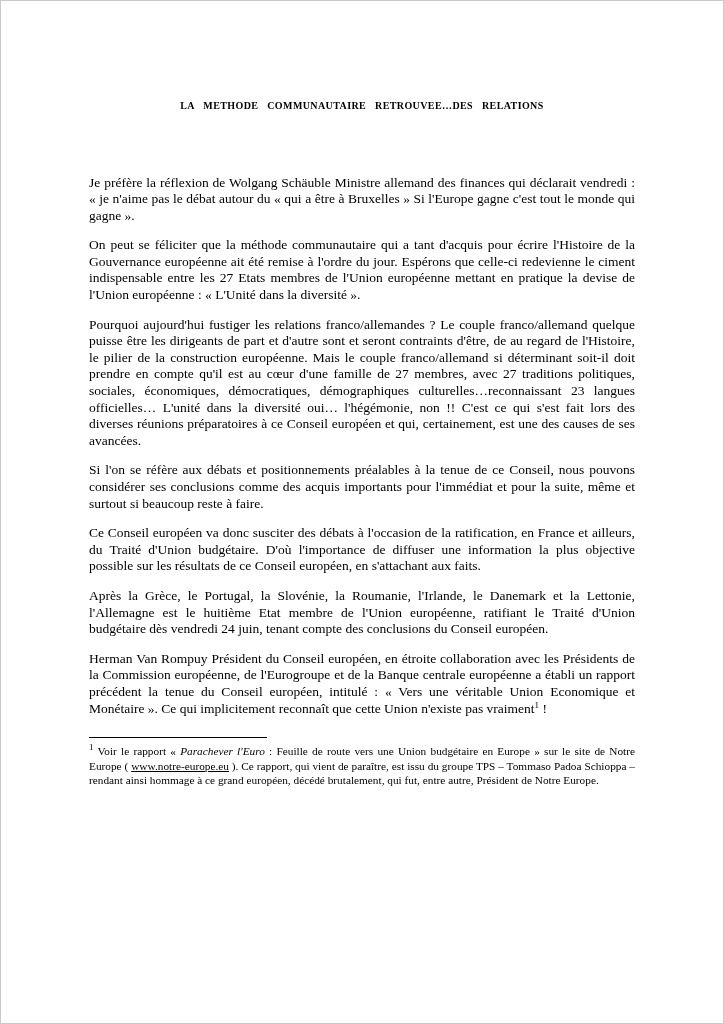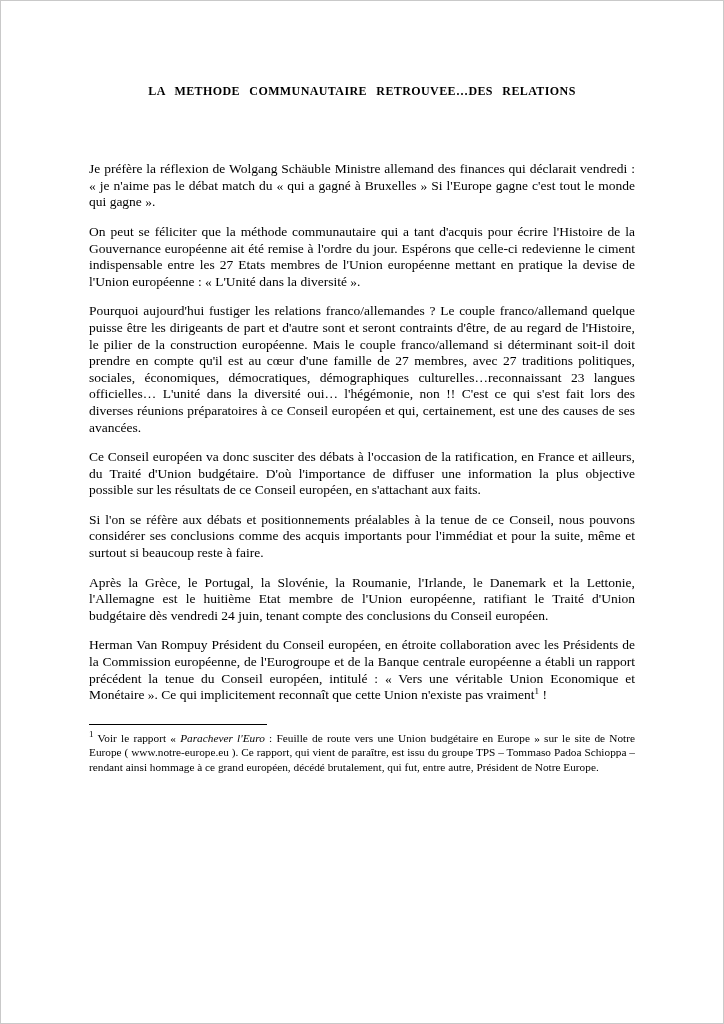--- a/index.html
+++ b/index.html
@@ -16,23 +16,23 @@
     border: 1px solid #c9c9c9;
     font-family: "Liberation Serif", "DejaVu Serif", serif;
     color: #000000;
     overflow: hidden;
   }
   .content {
     box-sizing: border-box;
     padding: 82px 88px 0 88px;
   }
   .title {
-    margin: 0 auto 62px auto;
+    margin: 16px auto 62px auto;
     width: 512px;
-    font-size: 12px;
+    font-size: 10px;
     font-weight: bold;
     letter-spacing: 0.4px;
     line-height: 1.35;
     text-align: center;
   }
   .title .title-line {
     display: block;
     word-spacing: 6px;
   }
   .para {
@@ -53,38 +53,39 @@
     margin: 20px 0 6px 0;
   }
   .footnote {
     margin: 0;
     font-size: 11.3px;
     line-height: 1.3;
     text-align: justify;
   }
   .fn-link {
     color: #000000;
+    text-decoration: underline;
     cursor: pointer;
   }
 </style>
 </head>
 <body>
 
 <div class="page">
   <div class="content">
 
     <h1 class="title">
         <span class="title-line">LA METHODE COMMUNAUTAIRE RETROUVEE…DES RELATIONS</span>
       </h1>
 
-    <p class="para">Je préfère la réflexion de Wolgang Schäuble Ministre allemand des finances qui déclarait vendredi : « je n'aime pas le débat match du « qui a gagné à Bruxelles » Si l'Europe gagne c'est tout le monde qui gagne ».</p>
+    <p class="para">Je préfère la réflexion de Wolgang Schäuble Ministre allemand des finances qui déclarait vendredi : « je n'aime pas le débat autour du « qui a être à Bruxelles » Si l'Europe gagne c'est tout le monde qui gagne ».</p>
     <p class="para">On peut se féliciter que la méthode communautaire qui a tant d'acquis pour écrire l'Histoire de la Gouvernance européenne ait été remise à l'ordre du jour. Espérons que celle-ci redevienne le ciment indispensable entre les 27 Etats membres de l'Union européenne mettant en pratique la devise de l'Union européenne : « L'Unité dans la diversité ».</p>
     <p class="para">Pourquoi aujourd'hui fustiger les relations franco/allemandes ?  Le couple franco/allemand quelque puisse être les dirigeants de part et d'autre sont et seront contraints d'être, de au regard de l'Histoire, le pilier de la construction européenne. Mais le couple franco/allemand si déterminant soit-il doit prendre en compte qu'il est au cœur d'une famille de 27 membres, avec 27 traditions politiques, sociales, économiques, démocratiques, démographiques culturelles…reconnaissant 23 langues officielles… L'unité dans la diversité oui… l'hégémonie, non !! C'est ce qui s'est fait lors des diverses réunions préparatoires à ce Conseil européen et qui, certainement, est une des causes de ses avancées.</p>
+    <p class="para">Si l'on se réfère aux débats et positionnements préalables à la tenue de ce Conseil, nous pouvons considérer ses conclusions comme des acquis importants pour l'immédiat et pour la suite, même et surtout si beaucoup reste à faire.</p>
     <p class="para">Ce Conseil européen va  donc susciter des débats à l'occasion de la ratification, en France et ailleurs, du Traité d'Union budgétaire. D'où l'importance de diffuser une information la plus objective possible sur les résultats de ce Conseil européen, en s'attachant aux faits.</p>
-    <p class="para">Si l'on se réfère aux débats et positionnements préalables à la tenue de ce Conseil, nous pouvons considérer ses conclusions comme des acquis importants pour l'immédiat et pour la suite, même et surtout si beaucoup reste à faire.</p>
     <p class="para">Après la Grèce, le Portugal, la Slovénie, la Roumanie, l'Irlande, le Danemark et la Lettonie, l'Allemagne est le huitième Etat membre de l'Union européenne, ratifiant le Traité d'Union budgétaire dès vendredi 24 juin, tenant compte des conclusions du Conseil européen.</p>
 
     <p class="para"><span>Herman Van Rompuy Président du Conseil européen, en étroite collaboration avec les Présidents de la Commission européenne, de l'Eurogroupe et de la Banque centrale européenne a établi un rapport précédent la tenue du Conseil européen, intitulé : « Vers une véritable Union Economique et Monétaire ». Ce qui implicitement reconnaît que cette Union n'existe pas vraiment</span><sup>1</sup><span> !</span></p>
 
     <div class="footnote-sep"></div>
 
     <p class="footnote"><sup>1</sup><span> Voir le rapport « </span><i>Parachever l'Euro</i><span> : Feuille de route vers une Union budgétaire en Europe » sur le site de Notre Europe ( </span><a class="fn-link">www.notre-europe.eu</a><span> ). Ce rapport, qui vient de paraître, est issu du groupe TPS – Tommaso Padoa Schioppa – rendant ainsi hommage à ce grand européen, décédé brutalement, qui fut, entre autre, Président de Notre Europe.</span></p>
 
   </div>
 </div>

